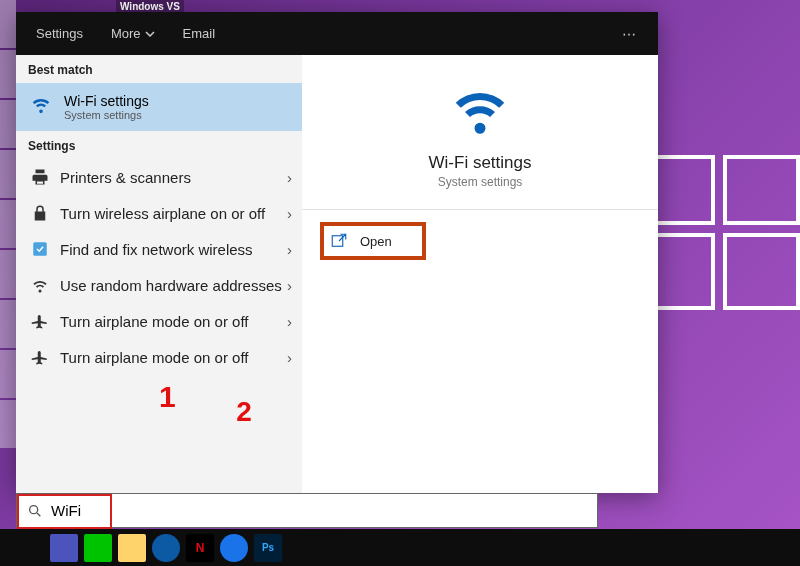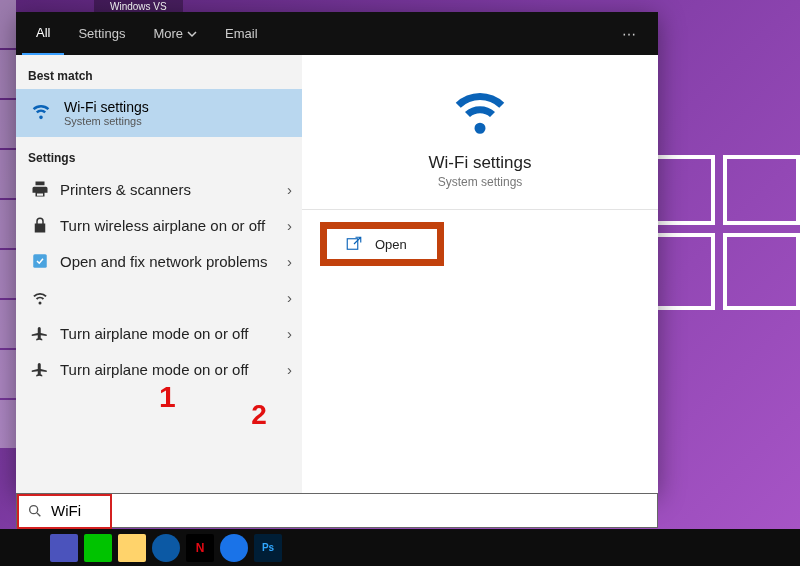--- a/index.html
+++ b/index.html
@@ -17,49 +17,49 @@
 
 .search-panel { position:absolute; left:16px; top:12px; width:642px; height:481px; background:#fff; box-shadow:0 5px 25px rgba(0,0,0,.4); display:flex; flex-direction:column; }
 .sp-header { height:43px; background:#111; display:flex; align-items:center; color:#fff; font-size:13px; padding:0 6px; }
 .sp-header .tab { padding:0 14px; height:43px; display:flex; align-items:center; cursor:pointer; color:#ccc; }
 .sp-header .tab.active { color:#fff; border-bottom:2px solid #3aa0ff; }
 .sp-header .more-menu svg { margin-left:4px; }
 .sp-header .dots { margin-left:auto; padding:0 14px; color:#ccc; cursor:pointer; font-size:14px; letter-spacing:2px; }
 
 .sp-body { flex:1; display:flex; }
 .sp-left { width:286px; background:#f3f3f3; display:flex; flex-direction:column; }
-.sec-label { font-size:12px; font-weight:600; padding:14px 12px 6px; color:#222; }
+.sec-label { font-size:12px; font-weight:600; padding:8px 12px 6px; color:#222; }
 .best-match { background:#b9d7ef; padding:10px 12px 10px 48px; position:relative; }
 .best-match .icon { position:absolute; left:14px; top:10px; width:22px; height:22px; }
 .best-match .title { font-size:14px; color:#000; }
 .best-match .sub { font-size:11px; color:#555; }
 .settings-list .row { display:flex; align-items:center; padding:8px 10px 8px 14px; font-size:15px; color:#222; cursor:pointer; position:relative; }
 .settings-list .row .ric { width:20px; height:20px; margin-right:10px; display:flex; align-items:center; justify-content:center; }
 .settings-list .row .chev { margin-left:auto; color:#555; }
 
 .sp-right { flex:1; background:#fff; display:flex; flex-direction:column; align-items:center; padding-top:24px; }
 .big-wifi { width:68px; height:60px; position:relative; }
 .rt-title { font-size:17px; margin-top:14px; color:#222; }
 .rt-sub { font-size:12px; color:#777; margin-top:2px; }
 .divider { width:100%; height:1px; background:#e3e3e3; margin-top:20px; }
-.open-row { align-self:flex-start; margin:12px 0 0 18px; display:flex; align-items:center; font-size:13px; color:#222; padding:6px 30px 6px 18px; cursor:pointer; border:7px solid #c2410c; position:relative; }
+.open-row { align-self:flex-start; margin:12px 0 0 18px; display:flex; align-items:center; font-size:13px; color:#222; padding:6px 30px 6px 6px; cursor:pointer; border:4px solid #c2410c; position:relative; }
 .open-row .oic { width:18px; height:18px; margin-right:12px; color:#0a63b8; }
 
 .annot1 { position:absolute; left:143px; bottom:79px; color:#e21010; font-size:30px; font-weight:700; }
 .annot2 { position:absolute; right:170px; top:170px; color:#e21010; font-size:28px; font-weight:700; }
 
-.search-bar { position:absolute; left:16px; top:493px; width:642px; height:35px; background:#fff; border:1px solid #666; display:flex; align-items:center; padding:0 10px; }
+.search-bar { position:absolute; left:16px; top:493px; width:582px; height:35px; background:#fff; border:1px solid #666; display:flex; align-items:center; padding:0 10px; }
 .search-bar .mag { width:16px; height:16px; margin-right:8px; color:#555; }
 .search-bar input { border:none; outline:none; font-size:15px; flex:1; background:transparent; }
 .search-bar .hl { position:absolute; left:0; top:0; width:95px; height:35px; border:2px solid #d42020; pointer-events:none; }
 
 .taskbar { position:absolute; left:0; bottom:0; width:800px; height:37px; background:#0d0d0d; display:flex; align-items:center; padding-left:50px; gap:6px; }
 .taskbar .tb { width:28px; height:28px; border-radius:2px; display:flex; align-items:center; justify-content:center; cursor:pointer; }
 .tb.teams{background:#4b53bc;} .tb.line{background:#00c300;} .tb.files{background:#ffd36b;} .tb.edge{background:#0c59a4;border-radius:50%;} .tb.nfx{background:#000;color:#e50914;font-weight:bold;font-size:12px;} .tb.chrome{background:#1a73e8;border-radius:50%;} .tb.ps{background:#001e36;color:#31a8ff;font-size:10px;font-weight:bold;}
-.vs-title{position:absolute;left:94px;top:0;font-size:10px;color:#fff;background:rgba(0,0,0,.3);padding:1px 16px;}
+.vs-title{position:absolute;left:116px;top:0;font-size:10px;color:#fff;background:rgba(0,0,0,.3);padding:1px 4px;font-weight:bold;}
 </style>
 </head>
 <body>
 
 <div class="desktop-bg"></div>
 <div class="vs-title">Windows VS</div>
 
 <div class="win-logo">
   <div class="sq sq1"></div>
     <div class="sq sq2"></div>
@@ -74,21 +74,20 @@
     <div class="di"></div>
     <div class="di"></div>
     <div class="di"></div>
     <div class="di"></div>
     <div class="di"></div>
     <div class="di"></div>
 </div>
 
 <div class="search-panel">
   <div class="sp-header">
-    <div class="tab active">All</div>
     <div class="tab">Settings</div>
     <div class="tab more-menu">
         <span>More</span>
         <svg width="10" height="10" viewBox="0 0 10 10">
           <path d="M1 3l4 4 4-4" stroke="#ccc" fill="none" stroke-width="1.5"></path>
         </svg>
       </div>
     <div class="tab">Email</div>
     <div class="dots">⋯</div>
   </div>
@@ -125,29 +124,30 @@
           <span>Turn wireless airplane on or off</span>
           <span class="chev">›</span>
         </div>
         <div class="row">
           <span class="ric">
               <svg width="18" height="18" viewBox="0 0 24 24">
                 <rect x="3" y="3" width="18" height="18" rx="2" fill="#4aa3df"></rect>
                 <path d="M8 12l3 3 5-6" stroke="#fff" stroke-width="2" fill="none"></path>
               </svg>
             </span>
-          <span>Open and fix network problems</span>
+          <span>Find and fix network wireless</span>
           <span class="chev">›</span>
         </div>
         <div class="row">
           <span class="ric">
               <svg width="18" height="18" viewBox="0 0 24 24">
                 <path fill="#333" d="M12 18a2 2 0 100 4 2 2 0 000-4zm-5.5-4.3a8 8 0 0111 0l-1.8 1.8a5.5 5.5 0 00-7.4 0zM3 10.2a13 13 0 0118 0l-1.8 1.8a10.5 10.5 0 00-14.4 0z"></path>
               </svg>
             </span>
+          <span>Use random hardware addresses</span>
           <span class="chev">›</span>
         </div>
         <div class="row">
           <span class="ric">
               <svg width="18" height="18" viewBox="0 0 24 24">
                 <path fill="#333" d="M21 14l-8-2V6a2 2 0 00-4 0v6l-8 2v2l8-1v4l-2 1v2l4-1 4 1v-2l-2-1v-4l8 1z"></path>
               </svg>
             </span>
           <span>Turn airplane mode on or off</span>
           <span class="chev">›</span>

